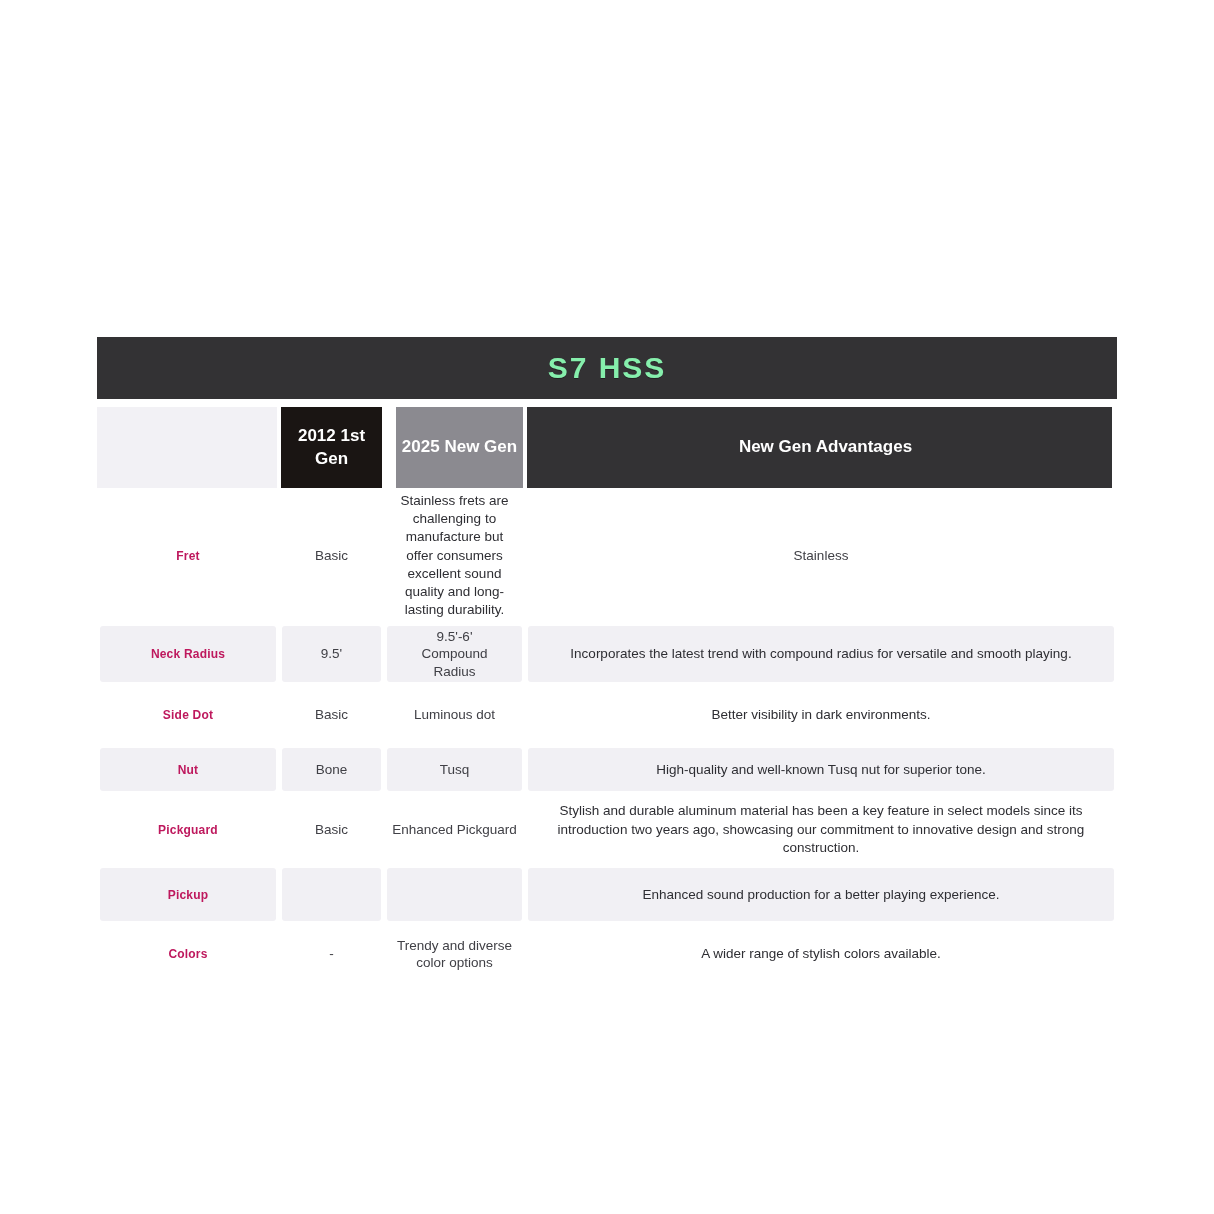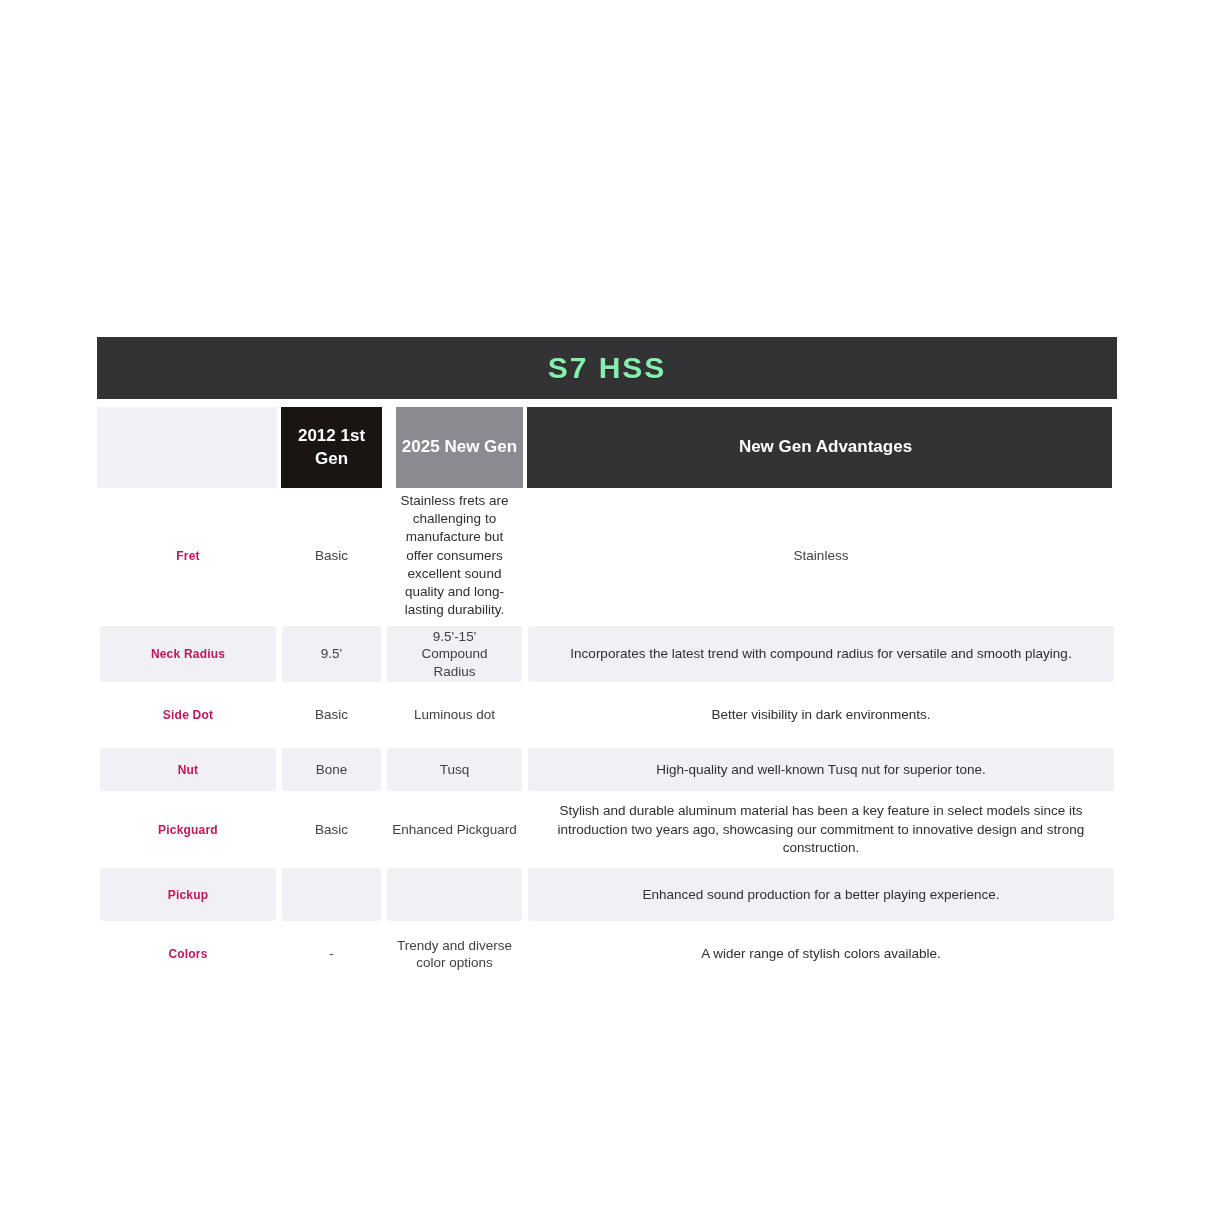--- a/index.html
+++ b/index.html
@@ -116,21 +116,21 @@
     <div class="grid-row body-row h51">
       <div class="cell label">Fret</div>
       <div class="cell val">Basic</div>
       <div class="cell adv">Stainless frets are challenging to manufacture but offer consumers excellent sound quality and long-lasting durability.</div>
       <div class="cell val">Stainless</div>
     </div>
 
     <div class="grid-row body-row striped h50">
       <div class="cell label">Neck Radius</div>
       <div class="cell val">9.5'</div>
-      <div class="cell val">9.5'-15' Compound Radius</div>
+      <div class="cell val">9.5'-6' Compound Radius</div>
       <div class="cell adv">Incorporates the latest trend with compound radius for versatile and smooth playing.</div>
     </div>
 
     <div class="grid-row body-row h62">
       <div class="cell label">Side Dot</div>
       <div class="cell val">Basic</div>
       <div class="cell val">Luminous dot</div>
       <div class="cell adv">Better visibility in dark environments.</div>
     </div>
 

